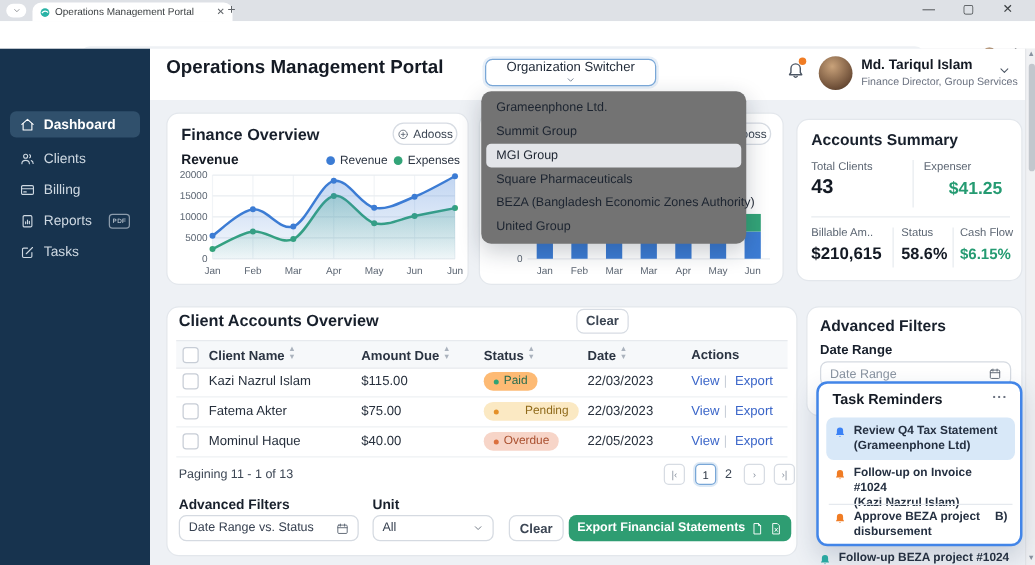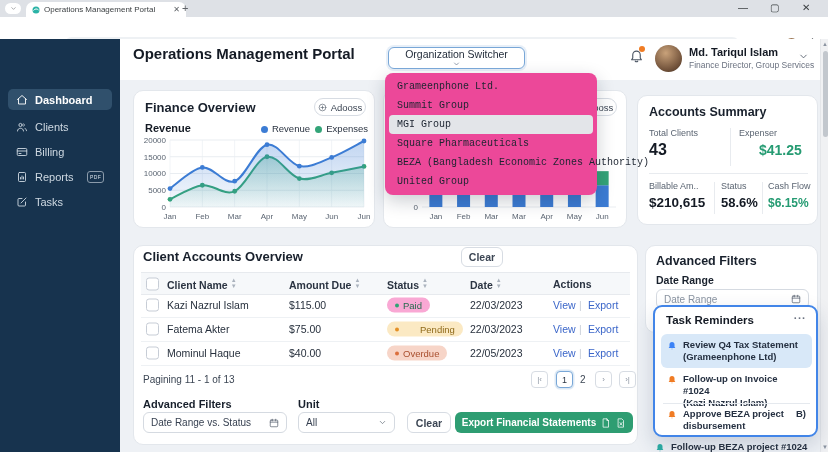--- a/index.html
+++ b/index.html
@@ -23,40 +23,40 @@
   .side-item{position:absolute;left:8px;width:104px;height:21px;border-radius:5px;display:flex;align-items:center;gap:7px;padding-left:8px;box-sizing:border-box;font-size:11px;}
   .side-item.active{background:#30506c;color:#fff;font-weight:bold;}
   .pdf-badge{position:absolute;right:8px;border:1px solid #8b9bab;border-radius:3px;font-size:5px;padding:2px 2px;color:#d8e0e8;letter-spacing:.3px;}
   .hdr{left:120px;top:39px;width:708px;height:41px;background:#fff;border-bottom:1px solid #e6e9ed;}
   .page-title{left:133px;top:45px;font-size:15px;font-weight:bold;color:#141a24;}
   .content{left:120px;top:80px;width:708px;height:372px;background:#eef1f5;}
   .card{position:absolute;background:#fff;border:1px solid #e3e7ec;border-radius:10px;box-sizing:border-box;}
   .card-title{font-weight:bold;color:#18202c;}
   
   .orgbtn{left:388px;top:47px;width:137px;height:22px;background:#fff;border:1.5px solid #79a7d7;border-radius:6px;display:flex;align-items:center;justify-content:space-between;padding:0 7px;box-sizing:border-box;font-size:10.5px;color:#1f2937;box-shadow:0 0 0 2px rgba(121,167,215,.18);z-index:60;flex-direction:column;}
-  .menu{left:385px;top:73px;width:212px;background:#ec4899;border-radius:8px;box-shadow:0 6px 18px rgba(20,30,50,.22);padding:4px 0;z-index:55;font-family:Liberation Mono, monospace;}
+  .menu{left:385px;top:73px;width:212px;background:#737373;border-radius:8px;box-shadow:0 6px 18px rgba(20,30,50,.22);padding:4px 0;z-index:55;}
   .menu-item{height:19px;display:flex;align-items:center;padding:0 12px;font-size:10px;color:#1c2430;white-space:nowrap;}
   .menu-item.hl{background:#e3e5e9;border-radius:4px;margin:0 4px;padding:0 8px;}
   
   .pill-btn{background:#fff;border:1px solid #d7dce3;border-radius:9px;display:flex;align-items:center;justify-content:center;gap:4px;font-size:9.5px;color:#3c4654;box-sizing:border-box;}
   .green-btn{background:#2e9d72;border:none;border-radius:6px;color:#fff;display:flex;align-items:center;justify-content:center;gap:5px;font-size:10px;font-weight:bold;box-sizing:border-box;}
   
   .stat-label{font-size:9px;color:#5b6572;}
   .stat-val{font-weight:bold;color:#141a24;}
   .stat-val.green{color:#259b72;}
   .vline{position:absolute;width:1px;background:#e8ebef;}
   .hline{position:absolute;height:1px;background:#e8ebef;}
   
   .thead{left:141px;top:272px;width:489px;height:21px;background:#f6f8fa;border-top:1px solid #e7eaee;border-bottom:1px solid #e7eaee;font-size:10.5px;font-weight:bold;color:#2b3442;}
   .trow{position:absolute;left:141px;width:489px;height:24px;border-bottom:1px solid #eef1f4;font-size:10.5px;color:#27303d;}
   .cell{position:absolute;top:50%;transform:translateY(-50%);}
   .chk{position:absolute;left:5px;top:50%;transform:translateY(-50%);width:11px;height:11px;border:1px solid #c7cdd6;border-radius:3px;background:#fff;}
   .badge{display:inline-flex;align-items:center;gap:4px;border-radius:8px;font-size:9.5px;padding:2px 8px;}
   .badge .dot{width:4px;height:4px;border-radius:50%;}
-  .badge.paid{background:#f9a8d4;color:#256b4e;}.badge.paid .dot{background:#2fa374;}
+  .badge.paid{background:#fdba74;color:#256b4e;}.badge.paid .dot{background:#2fa374;}
   .badge.pending{background:#fbe9c3;color:#8f6a1a;gap:21px;}.badge.pending .dot{background:#e49027;}
   .badge.overdue{background:#f7d5c8;color:#a94f2e;}.badge.overdue .dot{background:#db6f3d;}
   .lnk{color:#3b66c9;}
   .sorticon{display:inline-block;margin-left:3px;color:#aab2bd;font-size:6px;vertical-align:1px;}
   
   .pgbtn{position:absolute;top:371px;width:17px;height:17px;border:1px solid #d7dce3;border-radius:4px;background:#fff;display:flex;align-items:center;justify-content:center;font-size:8px;color:#8a93a0;box-sizing:border-box;}
   .pgbtn.cur{border-color:#79a7d7;color:#2b3442;font-size:9px;box-shadow:0 0 0 1.5px rgba(121,167,215,.25);}
   
   .inp{position:absolute;background:#fff;border:1px solid #d5dae1;border-radius:6px;display:flex;align-items:center;justify-content:space-between;padding:0 7px;box-sizing:border-box;font-size:10px;color:#374151;}
   .inp .ph{color:#8a94a1;}

